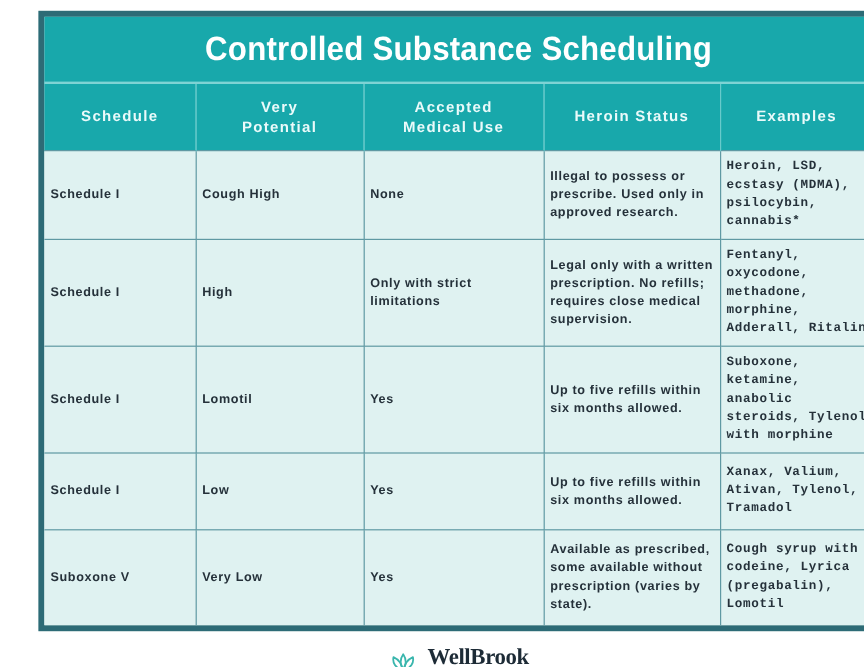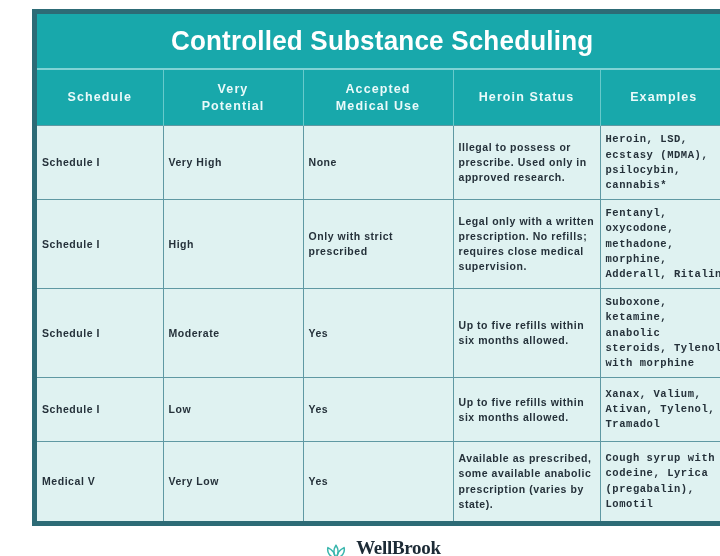--- a/index.html
+++ b/index.html
@@ -182,51 +182,51 @@
           </th>
           <th>
             <span>Examples</span>
           </th>
         </tr>
       </thead>
 
       <tbody>
         <tr class="r1">
           <td>Schedule I</td>
-          <td>Very High</td>
+          <td>Cough High</td>
           <td>None</td>
           <td>Illegal to possess or prescribe. Used only in approved research.</td>
           <td>Heroin, LSD, ecstasy (MDMA), psilocybin, cannabis*</td>
         </tr>
         <tr class="r2">
           <td>Schedule I</td>
           <td>High</td>
-          <td>Only with strict prescribed</td>
+          <td>Only with strict limitations</td>
           <td>Legal only with a written prescription. No refills; requires close medical supervision.</td>
           <td>Fentanyl, oxycodone, methadone, morphine, Adderall, Ritalin</td>
         </tr>
         <tr class="r3">
           <td>Schedule I</td>
-          <td>Moderate</td>
+          <td>Lomotil</td>
           <td>Yes</td>
           <td>Up to five refills within six months allowed.</td>
           <td>Suboxone, ketamine, anabolic steroids, Tylenol with morphine</td>
         </tr>
         <tr class="r4">
           <td>Schedule I</td>
           <td>Low</td>
           <td>Yes</td>
           <td>Up to five refills within six months allowed.</td>
           <td>Xanax, Valium, Ativan, Tylenol, Tramadol</td>
         </tr>
         <tr class="r5">
-          <td>Medical V</td>
+          <td>Suboxone V</td>
           <td>Very Low</td>
           <td>Yes</td>
-          <td>Available as prescribed, some available anabolic prescription (varies by state).</td>
+          <td>Available as prescribed, some available without prescription (varies by state).</td>
           <td>Cough syrup with codeine, Lyrica (pregabalin), Lomotil</td>
         </tr>
       </tbody>
     </table>
   </div>
 
   <div class="footer">
     <svg class="logo-mark" viewBox="0 0 26 22">
       <path d="M13 4.2 C11.6 6.2 10.9 8.4 10.9 10.6 C10.9 12.8 11.6 14.9 13 16.8 C14.4 14.9 15.1 12.8 15.1 10.6 C15.1 8.4 14.4 6.2 13 4.2 Z" fill="none" stroke="#3ab6ad" stroke-width="1.5" stroke-linejoin="round"></path>
       <path d="M12.4 16.9 C9.6 16.4 7.4 15.1 6.1 13.2 C4.8 11.3 4.4 9.0 4.9 6.6 C7.1 7.6 8.9 9.0 10.2 10.8 C11.4 12.5 12.2 14.5 12.4 16.9 Z" fill="none" stroke="#3ab6ad" stroke-width="1.5" stroke-linejoin="round"></path>

